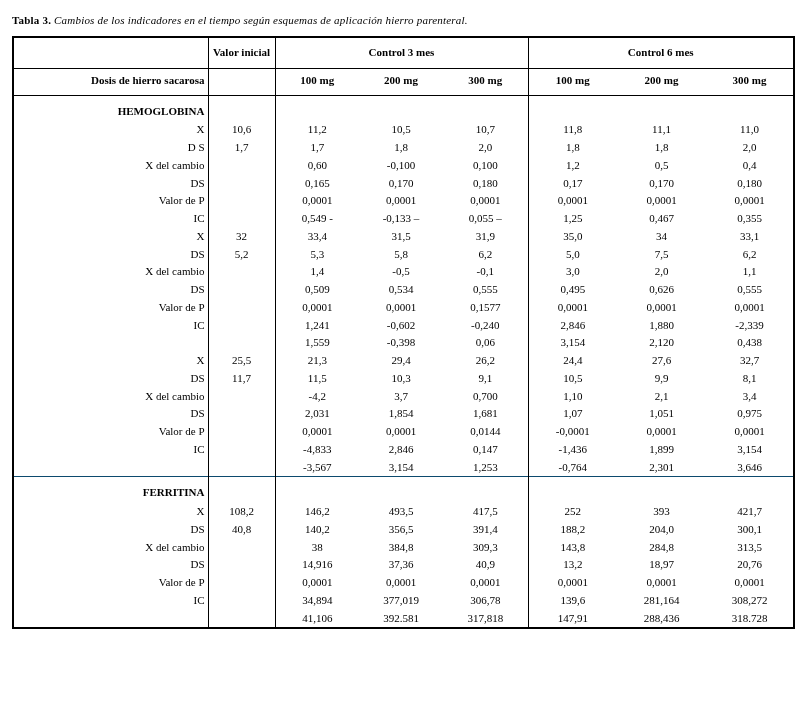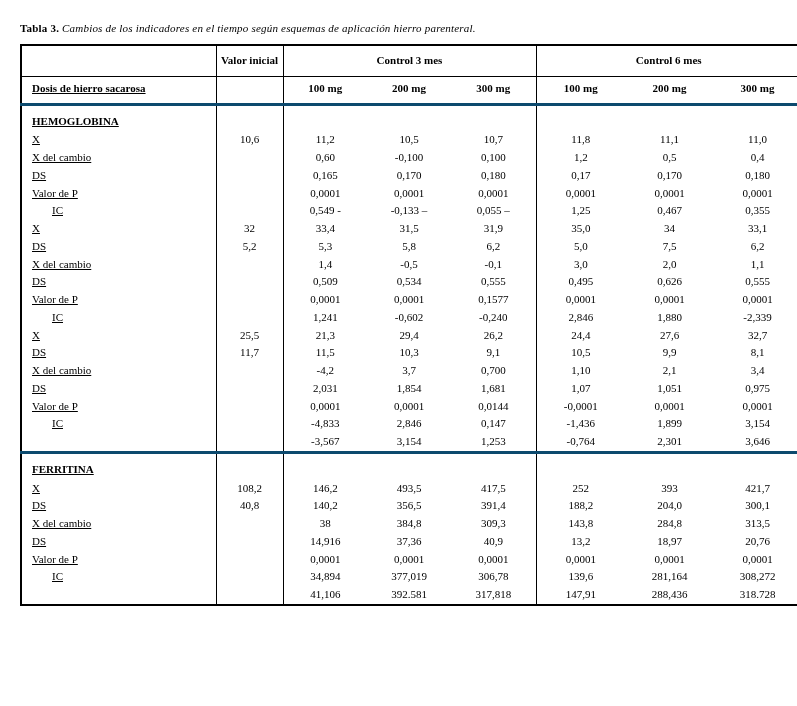--- a/index.html
+++ b/index.html
@@ -1,20 +1,20 @@
 <!DOCTYPE html>
 <html><head>
 <meta charset="utf-8">
 <style>
   html, body { margin: 0; padding: 0; background: #ffffff; }
   body { width: 797px; height: 706px; overflow: hidden; }
   .page {
     box-sizing: border-box;
     width: 791px; height: 706px;
-    padding: 20px;
+    padding: 12px;
     font-family: "Liberation Serif", serif;
     color: #000;
   }
   .caption {
     margin: 2px 0 10px 0;
     font-size: 11px;
     letter-spacing: 0.2px;
   }
   .caption b { font-weight: bold; }
   .caption i { font-style: italic; }
@@ -31,24 +31,24 @@
     padding: 2px 3px;
     vertical-align: top;
     line-height: 1.25;
     overflow: hidden;
     white-space: nowrap;
   }
   thead th { font-weight: bold; text-align: center; }
   .hrow1 th { border-bottom: 1px solid #000; padding-top: 8px; padding-bottom: 8px; margin-top: 44px; }
   .hrow2 th { border-bottom: 1px solid #000; padding-top: 5px; padding-bottom: 7px; }
   .bR { border-right: 1px solid #000; }
-  .lbl { text-align: left; padding-left: 10px; text-decoration: underline; }
+  .lbl { text-align: right; padding-left: 10px; }
   .indent { padding-left: 30px; }
   .num { text-align: center; }
-  tbody tr.sec-start td { border-top: 3px solid #0c4a6e; }
+  tbody tr.sec-start td { border-top: 1px solid #0c4a6e; }
   .sec-title { font-weight: bold; padding-top: 9px; padding-bottom: 3px; }
 </style>
 </head>
 <body>
 
 <div class="page">
 
   <p class="caption"><b>Tabla 3.</b> <i>Cambios de los indicadores en el tiempo según esquemas de aplicación hierro parenteral.</i></p>
 
   <table class="data-table">
@@ -95,20 +95,30 @@
           <td class="lbl bR">X</td>
           <td class="num bR">10,6</td>
           <td class="num">11,2</td>
           <td class="num">10,5</td>
           <td class="num bR">10,7</td>
           <td class="num">11,8</td>
           <td class="num">11,1</td>
           <td class="num">11,0</td>
         </tr>
         <tr>
+          <td class="lbl bR">D S</td>
+          <td class="num bR">1,7</td>
+          <td class="num">1,7</td>
+          <td class="num">1,8</td>
+          <td class="num bR">2,0</td>
+          <td class="num">1,8</td>
+          <td class="num">1,8</td>
+          <td class="num">2,0</td>
+        </tr>
+        <tr>
           <td class="lbl bR">X  del cambio</td>
           <td class="num bR"></td>
           <td class="num">0,60</td>
           <td class="num">-0,100</td>
           <td class="num bR">0,100</td>
           <td class="num">1,2</td>
           <td class="num">0,5</td>
           <td class="num">0,4</td>
         </tr>
         <tr>
@@ -195,20 +205,30 @@
           <td class="lbl bR indent">IC</td>
           <td class="num bR"></td>
           <td class="num">1,241</td>
           <td class="num">-0,602</td>
           <td class="num bR">-0,240</td>
           <td class="num">2,846</td>
           <td class="num">1,880</td>
           <td class="num">-2,339</td>
         </tr>
         <tr>
+          <td class="lbl bR"></td>
+          <td class="num bR"></td>
+          <td class="num">1,559</td>
+          <td class="num">-0,398</td>
+          <td class="num bR">0,06</td>
+          <td class="num">3,154</td>
+          <td class="num">2,120</td>
+          <td class="num">0,438</td>
+        </tr>
+        <tr>
           <td class="lbl bR">X</td>
           <td class="num bR">25,5</td>
           <td class="num">21,3</td>
           <td class="num">29,4</td>
           <td class="num bR">26,2</td>
           <td class="num">24,4</td>
           <td class="num">27,6</td>
           <td class="num">32,7</td>
         </tr>
         <tr>

